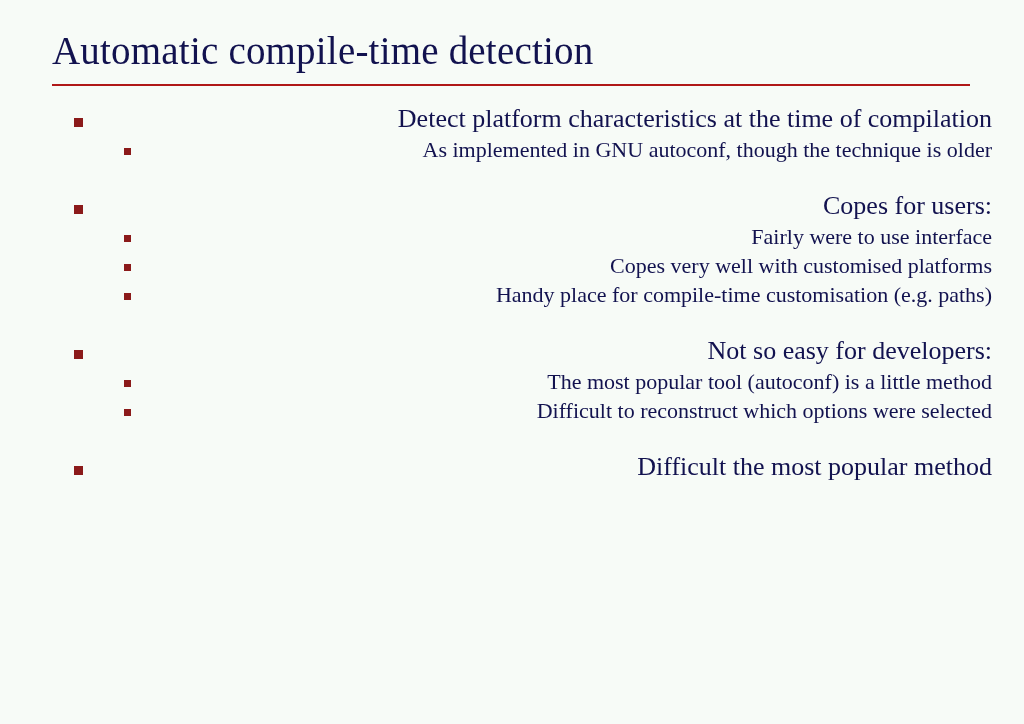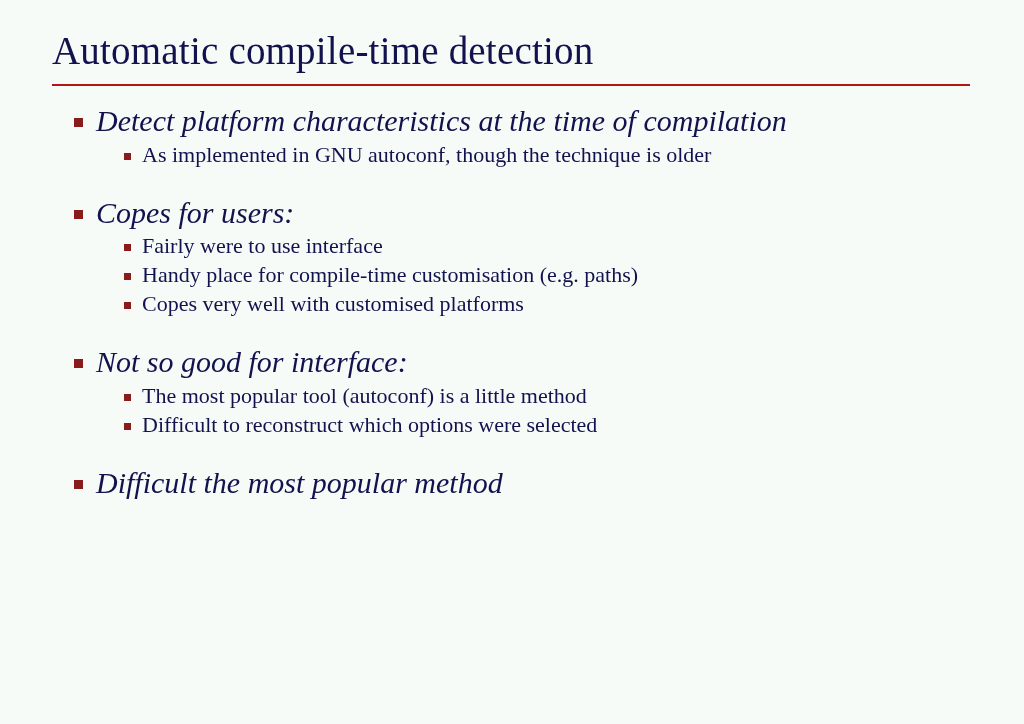--- a/index.html
+++ b/index.html
@@ -13,20 +13,21 @@
     font-family: "Liberation Serif", serif;
     color: #1a1a5e;
     overflow: hidden;
   }
   .slide {
     position: relative;
     width: 1024px;
     height: 724px;
     box-sizing: border-box;
     padding: 0;
+    text-align: right;
   }
   .slide-title {
     position: absolute;
     left: 52px;
     top: 28px;
     font-size: 39px;
     font-weight: normal;
     color: #12124f;
     letter-spacing: 0.2px;
     white-space: nowrap;
@@ -44,25 +45,24 @@
     left: 52px;
     top: 104px;
     width: 940px;
   }
   .group {
     margin-bottom: 18px;
   }
   .l1 {
     position: relative;
     padding-left: 44px;
-    font-size: 30px;
+    font-size: 26px;
     line-height: 1.12;
     color: #12124f;
     margin-bottom: 2px;
-    font-style: italic;
   }
   .l1 .bullet {
     position: absolute;
     left: 22px;
     top: 14px;
     width: 9px;
     height: 9px;
     background: #8b1a1a;
   }
   .l2 {
@@ -114,35 +114,35 @@
         <span class="bullet"></span>
         <span>Copes for users:</span>
       </div>
       <div class="sub-list">
         <div class="l2">
           <span class="bullet"></span>
           <span>Fairly were to use interface</span>
         </div>
         <div class="l2">
           <span class="bullet"></span>
-          <span>Handy place for compile-time customisation (e.g. paths)</span>
+          <span>Copes very well with customised platforms</span>
         </div>
         <div class="l2">
           <span class="bullet"></span>
-          <span>Copes very well with customised platforms</span>
+          <span>Handy place for compile-time customisation (e.g. paths)</span>
         </div>
       </div>
     </div>
 
     <div class="spacer-sm"></div>
 
     <div class="group">
       <div class="l1">
         <span class="bullet"></span>
-        <span>Not so good for interface:</span>
+        <span>Not so easy for developers:</span>
       </div>
       <div class="sub-list">
         <div class="l2">
           <span class="bullet"></span>
           <span>The most popular tool (autoconf) is a little method</span>
         </div>
         <div class="l2">
           <span class="bullet"></span>
           <span>Difficult to reconstruct which options were selected</span>
         </div>

